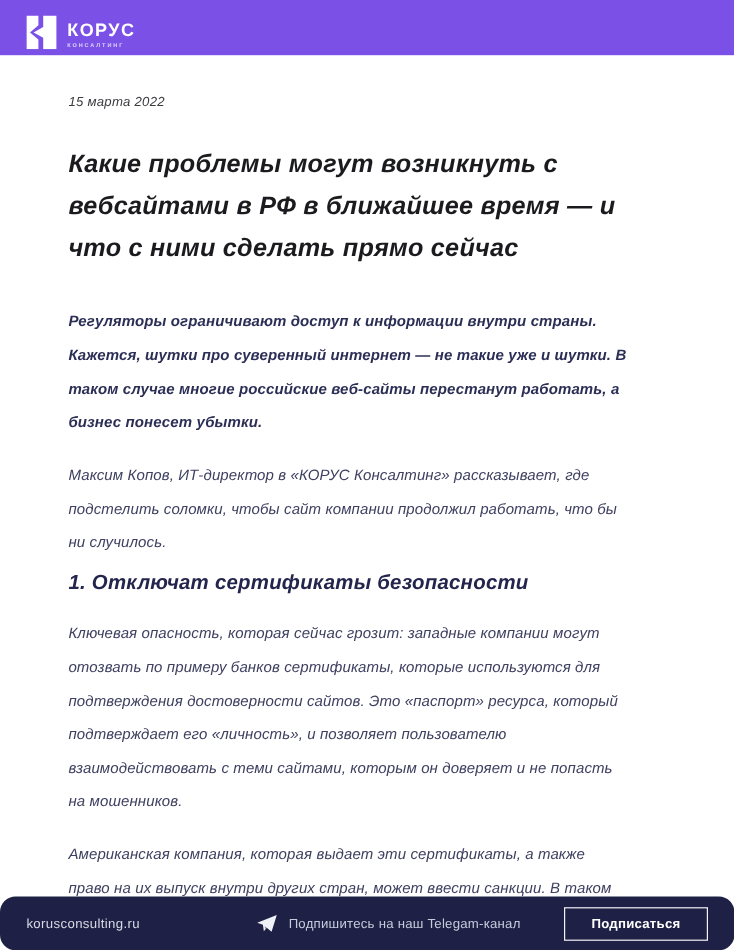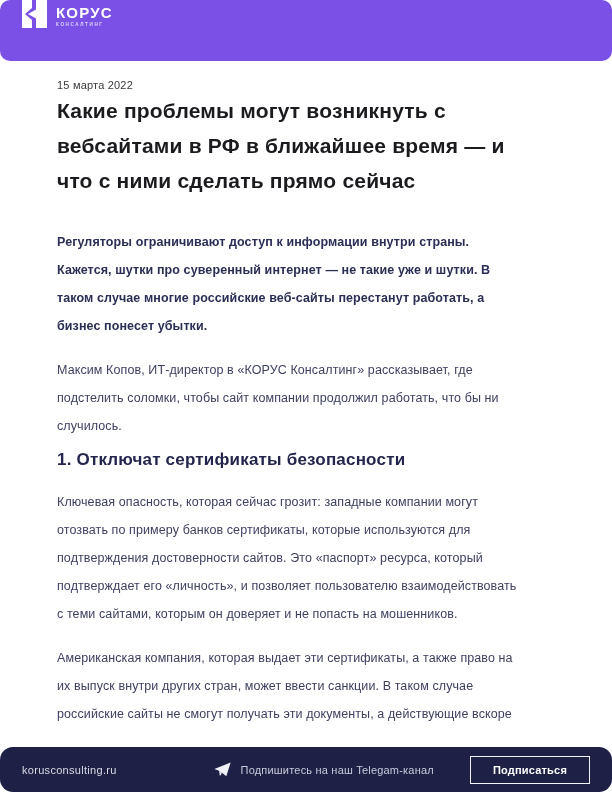--- a/index.html
+++ b/index.html
@@ -6,25 +6,24 @@
   html, body {
     width: 612px; height: 792px;
     background: #ffffff;
     font-family: "Liberation Sans", sans-serif;
     overflow: hidden;
   }
   .page { position: relative; width: 612px; height: 792px; background:#fff; }
 
   
   .header {
-    position: absolute; top: 0; left: 0; right: 0; height: 61px;
+    position: absolute; top: 0; left: 0; right: 0; height: 46px;
     background: #7A50E6;
-    display: flex; align-items: flex-start; justify-content: space-between;
+    display: flex; align-items: flex-end; justify-content: space-between;
     padding: 0 17px 0 22px;
-    border-radius: 10px;
   }
   .logo { display: flex; align-items: center; gap: 8px; }
   .logo-mark { display: block; }
   .logo-text { display: flex; flex-direction: column; line-height: 1; }
   .logo-brand {
     color: #fff; font-weight: 700; font-size: 15px; letter-spacing: 1.2px;
   }
   .logo-sub {
     color: rgba(255,255,255,0.75); font-size: 4.6px; letter-spacing: 1.6px;
     margin-top: 3px; font-weight: 700;
@@ -35,25 +34,27 @@
     color: #fff; font-family: inherit;
     font-size: 10.5px; font-weight: 700;
     padding: 8px 27px; cursor: pointer;
     letter-spacing: 0.3px;
   }
 
   
   .content {
     position: absolute; top: 46px; left: 0; right: 0; bottom: 45px;
     padding: 32px 90px 0 57px;
+    font-style: italic;
   }
   .date {
     font-size: 11px; color: #3b3b40; letter-spacing: 0.2px; line-height: 15px;
   }
   .title {
+    margin-top: 26px;
     font-size: 21px; font-weight: 700; color: #1b1b1f;
     line-height: 35px; letter-spacing: 0.2px;
   }
   .lead {
     margin-top: 30px;
     font-size: 12.5px; font-weight: 700; color: #2b2e55;
     line-height: 28px; letter-spacing: 0.1px;
   }
   .para {
     margin-top: 16px;

